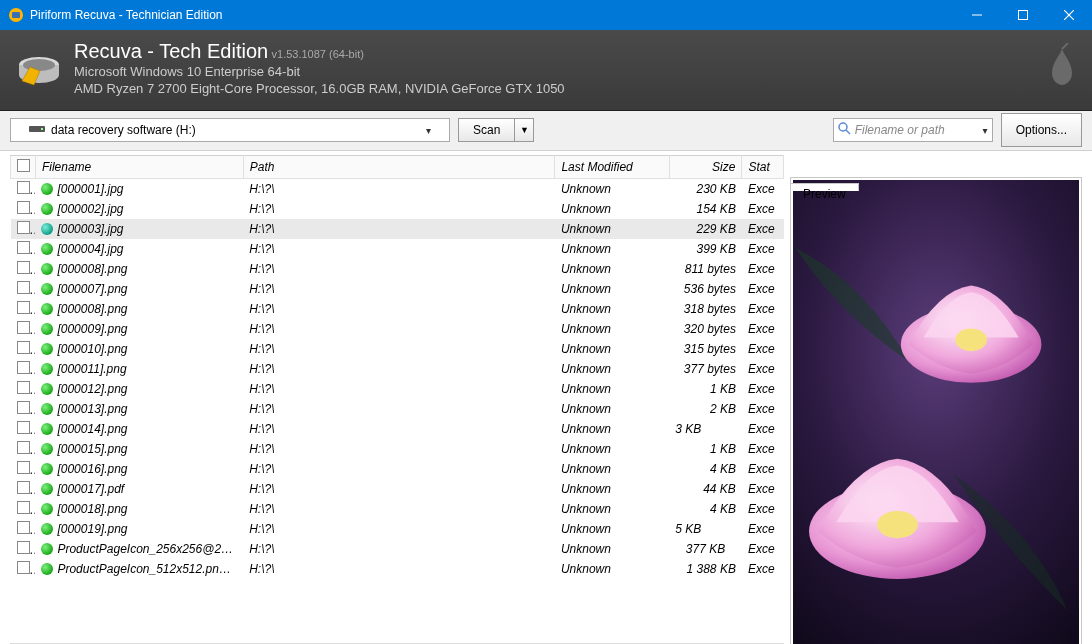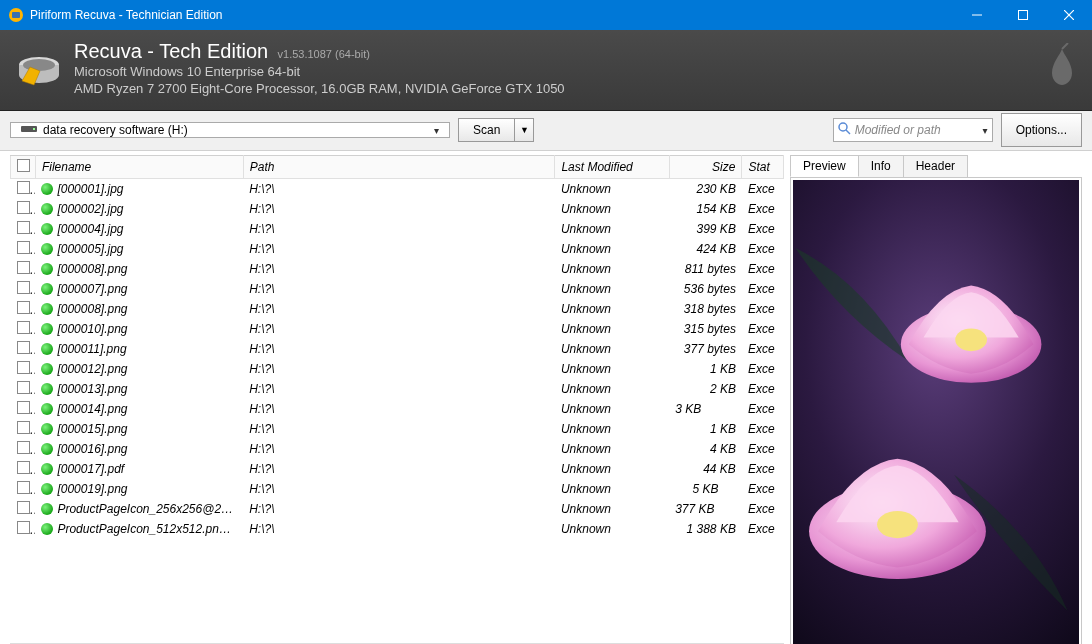--- a/index.html
+++ b/index.html
@@ -41,39 +41,39 @@
     border-bottom: 1px solid #222;
   }
   .app-header .logo {
     width: 50px; height: 50px; margin-right: 10px;
     position: relative;
   }
   .app-header .title-block { flex: 1; line-height: 1.3; }
   .app-header .app-title {
     font-size: 20px; color: #fff; font-weight: normal;
   }
-  .app-header .app-ver { font-size: 11px; color: #aaa; margin-left: 6px; }
+  .app-header .app-ver { font-size: 11px; color: #aaa; margin-left: 0; }
   .app-header .sysinfo { font-size: 13px; color: #ccc; }
   .app-header .pear { margin-left: auto; }
   
   .toolbar {
     height: 40px;
     background: #f0f0f0;
     border-bottom: 1px solid #d0d0d0;
     padding: 6px 10px;
     display: flex;
     align-items: center;
     gap: 8px;
   }
   .drive-select {
-    width: 440px; height: 16px;
+    width: 440px; height: 24px;
     border: 1px solid #aaa;
     background: #fff;
     display: flex; align-items: center;
-    padding: 0 10px;
+    padding: 0 18px;
     font-size: 12px;
   }
   .drive-select .drive-icon { margin-right: 6px; }
   .drive-select .drop-arrow { margin-left: auto; color: #333; font-size: 10px; }
   .scan-group {
     display: flex;
     border: 1px solid #999;
     height: 24px;
     background: linear-gradient(#fff,#e8e8e8);
   }
@@ -190,20 +190,21 @@
     display: flex;
     height: 22px;
   }
   .ptab {
     padding: 3px 12px;
     border: 1px solid #c8c8c8;
     border-bottom: none;
     background: #f4f4f4;
     font-size: 12px;
     margin-right: -1px;
+    margin-top: 28px;
   }
   .ptab.active { background: #fff; border-bottom: 1px solid #fff; position: relative; z-index: 1;}
   .ptab.last { }
   .preview-body {
     flex: 1;
     border: 1px solid #c8c8c8;
     background: #fff;
     padding: 2px;
     position: relative;
     overflow: hidden;
@@ -286,21 +287,21 @@
     <div class="scan-drop">▼</div>
   </div>
   <div class="spacer"></div>
   <div class="search-box">
     <span class="srch-icon">
       <svg width="13" height="13">
           <circle cx="5" cy="5" r="4" fill="none" stroke="#5a8bd6" stroke-width="1.5"></circle>
           <line x1="8" y1="8" x2="12" y2="12" stroke="#5a8bd6" stroke-width="1.5"></line>
         </svg>
     </span>
-    <span>Modified or path</span>
+    <span>Filename or path</span>
     <span class="drop-arrow">▾</span>
   </div>
   <div class="options-btn">
     <span>Options...</span>
   </div>
 </div>
 
 <div class="main">
   <div class="list-panel">
     <div class="list-area">
@@ -325,38 +326,38 @@
               <td class="col-state">Exce</td>
             </tr>
             <tr>
               <td class="col-chk"><span class="chkbox"></span></td>
               <td class="col-name"><span class="status-dot "></span><span>[000002].jpg</span></td>
               <td class="col-path">H:\?\</td>
               <td class="col-mod">Unknown</td>
               <td class="col-size" style="text-align:right">154 KB</td>
               <td class="col-state">Exce</td>
             </tr>
+            <tr class="selected">
+              <td class="col-chk"><span class="chkbox"></span></td>
+              <td class="col-name"><span class="status-dot teal"></span><span>[000003].jpg</span></td>
+              <td class="col-path">H:\?\</td>
+              <td class="col-mod">Unknown</td>
+              <td class="col-size" style="text-align:right">229 KB</td>
+              <td class="col-state">Exce</td>
+            </tr>
             <tr>
               <td class="col-chk"><span class="chkbox"></span></td>
               <td class="col-name"><span class="status-dot "></span><span>[000004].jpg</span></td>
               <td class="col-path">H:\?\</td>
               <td class="col-mod">Unknown</td>
               <td class="col-size" style="text-align:right">399 KB</td>
               <td class="col-state">Exce</td>
             </tr>
             <tr>
               <td class="col-chk"><span class="chkbox"></span></td>
-              <td class="col-name"><span class="status-dot "></span><span>[000005].jpg</span></td>
-              <td class="col-path">H:\?\</td>
-              <td class="col-mod">Unknown</td>
-              <td class="col-size" style="text-align:right">424 KB</td>
-              <td class="col-state">Exce</td>
-            </tr>
-            <tr>
-              <td class="col-chk"><span class="chkbox"></span></td>
               <td class="col-name"><span class="status-dot "></span><span>[000008].png</span></td>
               <td class="col-path">H:\?\</td>
               <td class="col-mod">Unknown</td>
               <td class="col-size" style="text-align:right">811 bytes</td>
               <td class="col-state">Exce</td>
             </tr>
             <tr>
               <td class="col-chk"><span class="chkbox"></span></td>
               <td class="col-name"><span class="status-dot "></span><span>[000007].png</span></td>
               <td class="col-path">H:\?\</td>
@@ -367,20 +368,28 @@
             <tr>
               <td class="col-chk"><span class="chkbox"></span></td>
               <td class="col-name"><span class="status-dot "></span><span>[000008].png</span></td>
               <td class="col-path">H:\?\</td>
               <td class="col-mod">Unknown</td>
               <td class="col-size" style="text-align:right">318 bytes</td>
               <td class="col-state">Exce</td>
             </tr>
             <tr>
               <td class="col-chk"><span class="chkbox"></span></td>
+              <td class="col-name"><span class="status-dot "></span><span>[000009].png</span></td>
+              <td class="col-path">H:\?\</td>
+              <td class="col-mod">Unknown</td>
+              <td class="col-size" style="text-align:right">320 bytes</td>
+              <td class="col-state">Exce</td>
+            </tr>
+            <tr>
+              <td class="col-chk"><span class="chkbox"></span></td>
               <td class="col-name"><span class="status-dot "></span><span>[000010].png</span></td>
               <td class="col-path">H:\?\</td>
               <td class="col-mod">Unknown</td>
               <td class="col-size" style="text-align:right">315 bytes</td>
               <td class="col-state">Exce</td>
             </tr>
             <tr>
               <td class="col-chk"><span class="chkbox"></span></td>
               <td class="col-name"><span class="status-dot "></span><span>[000011].png</span></td>
               <td class="col-path">H:\?\</td>
@@ -431,32 +440,40 @@
             <tr>
               <td class="col-chk"><span class="chkbox"></span></td>
               <td class="col-name"><span class="status-dot "></span><span>[000017].pdf</span></td>
               <td class="col-path">H:\?\</td>
               <td class="col-mod">Unknown</td>
               <td class="col-size" style="text-align:right">44 KB</td>
               <td class="col-state">Exce</td>
             </tr>
             <tr>
               <td class="col-chk"><span class="chkbox"></span></td>
+              <td class="col-name"><span class="status-dot "></span><span>[000018].png</span></td>
+              <td class="col-path">H:\?\</td>
+              <td class="col-mod">Unknown</td>
+              <td class="col-size" style="text-align:right">4 KB</td>
+              <td class="col-state">Exce</td>
+            </tr>
+            <tr>
+              <td class="col-chk"><span class="chkbox"></span></td>
               <td class="col-name"><span class="status-dot "></span><span>[000019].png</span></td>
               <td class="col-path">H:\?\</td>
               <td class="col-mod">Unknown</td>
-              <td class="col-size" style="text-align:center">5 KB</td>
+              <td class="col-size" style="text-align:left">5 KB</td>
               <td class="col-state">Exce</td>
             </tr>
             <tr>
               <td class="col-chk"><span class="chkbox"></span></td>
               <td class="col-name"><span class="status-dot "></span><span>ProductPageIcon_256x256@2x....</span></td>
               <td class="col-path">H:\?\</td>
               <td class="col-mod">Unknown</td>
-              <td class="col-size" style="text-align:left">377 KB</td>
+              <td class="col-size" style="text-align:center">377 KB</td>
               <td class="col-state">Exce</td>
             </tr>
             <tr>
               <td class="col-chk"><span class="chkbox"></span></td>
               <td class="col-name"><span class="status-dot "></span><span>ProductPageIcon_512x512.png.tif</span></td>
               <td class="col-path">H:\?\</td>
               <td class="col-mod">Unknown</td>
               <td class="col-size" style="text-align:right">1 388 KB</td>
               <td class="col-state">Exce</td>
             </tr>

